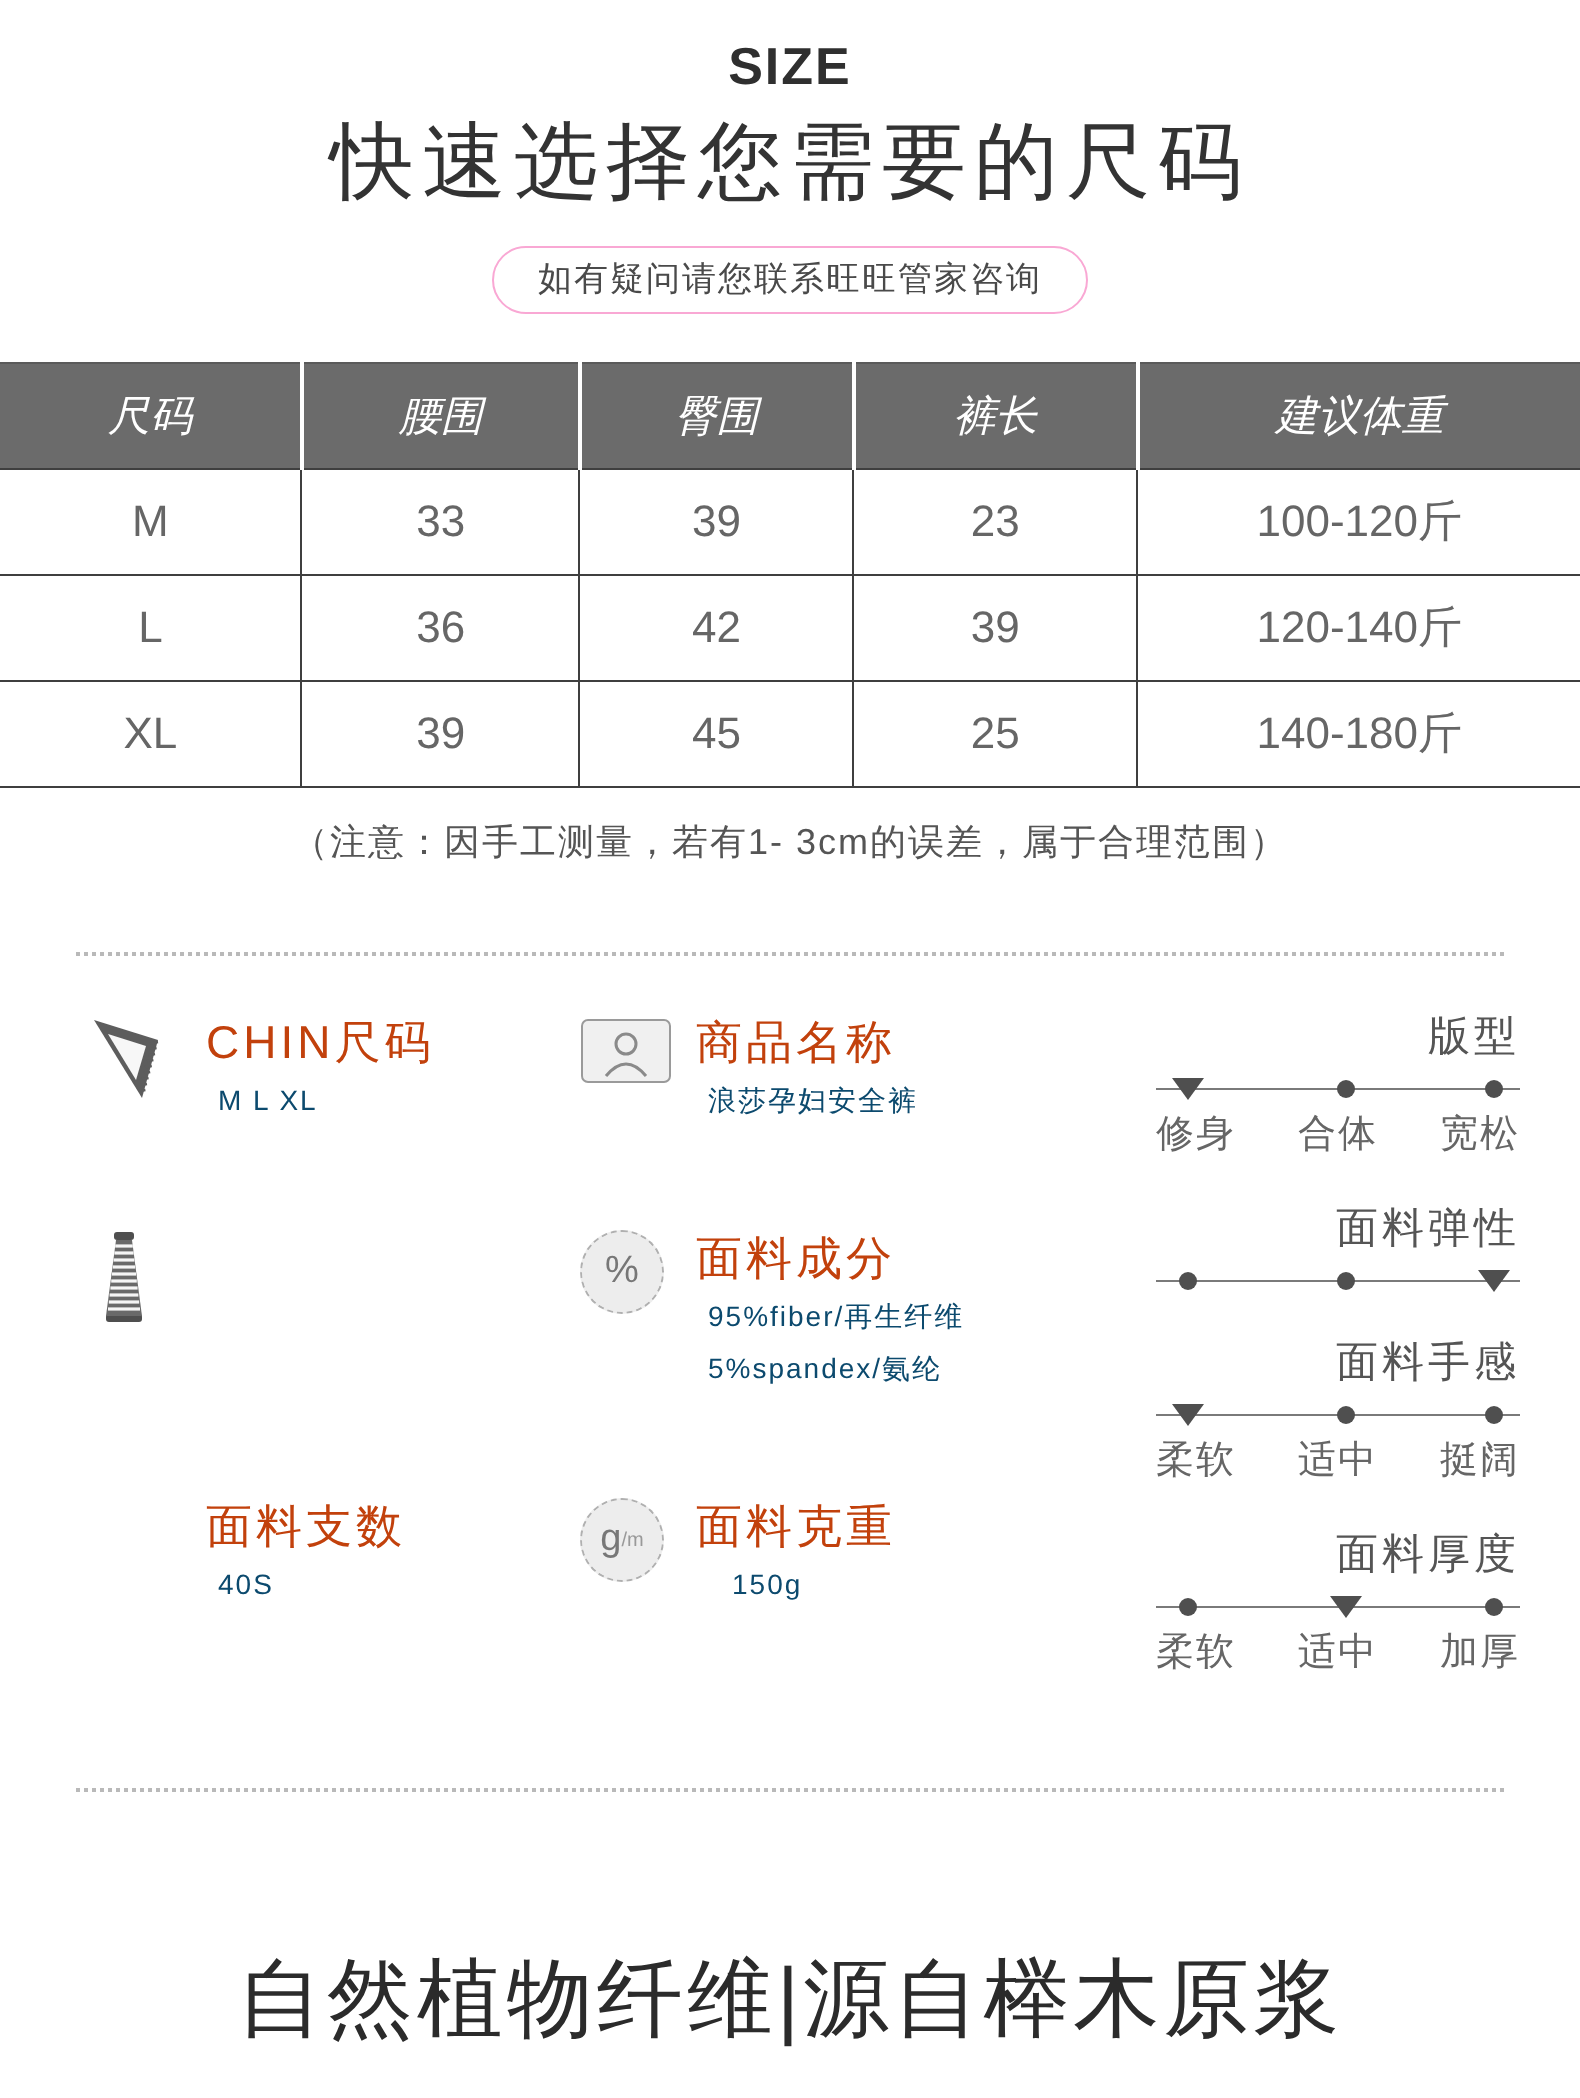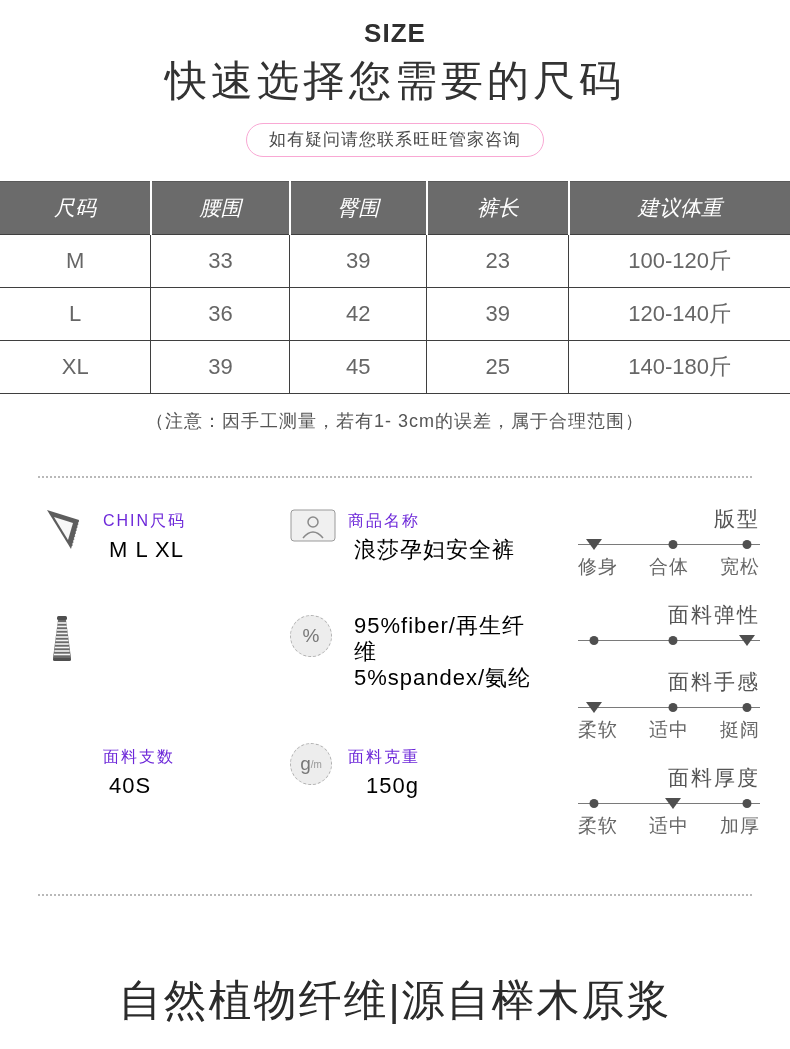--- a/index.html
+++ b/index.html
@@ -29,22 +29,22 @@
   .dashed { margin:0 38px; border-top:2px dotted #b9b9b9; }
   .dashed.first { margin-top:43px; }
   .dashed.second { margin-top:34px; }
 
   
   .details { display:flex; margin:27px 30px 0 45px; }
   .items-grid { display:grid; grid-template-columns:245px 250px; column-gap:0; row-gap:50px; align-content:start; }
   .item { display:flex; align-items:flex-start; }
   .item .icon-box { width:46px; flex:0 0 46px; margin-top:2px; }
   .item .txt { margin-left:12px; }
-  .item .t { font-size:16px; color:#6d28d9; letter-spacing:2px; line-height:32px; }
-  .item .s { font-size:22px; color:#000000; letter-spacing:1px; line-height:26px; margin-left:6px; }
+  .item .t { font-size:23px; color:#c2410c; letter-spacing:2px; line-height:32px; }
+  .item .s { font-size:14px; color:#0c4a6e; letter-spacing:1px; line-height:26px; margin-left:6px; }
 
   .circle-icon { width:42px; height:42px; border:1px dashed #b0b0b0; border-radius:50%; background:#ededed;
                  display:flex; align-items:center; justify-content:center; font-size:19px; color:#777; }
   .circle-icon .sub { font-size:10px; color:#999; }
   .grid-icon { width:40px; height:38px; background:
       repeating-linear-gradient(0deg,#9a9a9a 0 1px,transparent 1px 4px),
       repeating-linear-gradient(90deg,#9a9a9a 0 1px,transparent 1px 4px),#e3e3e3; }
 
   
   .sliders { margin-left:38px; width:212px; }
@@ -185,20 +185,21 @@
         </span>
       </div>
 
       <div class="item">
         <span class="icon-box">
           <span class="circle-icon">
               <span>%</span>
             </span>
         </span>
         <span class="txt">
+          <div class="t">面料成分</div>
           <div class="s">95%fiber/再生纤维</div>
           <div class="s">5%spandex/氨纶</div>
         </span>
       </div>
 
       <div class="item">
         <span class="icon-box">
           <span class="grid-icon"></span>
         </span>
         <span class="txt">

